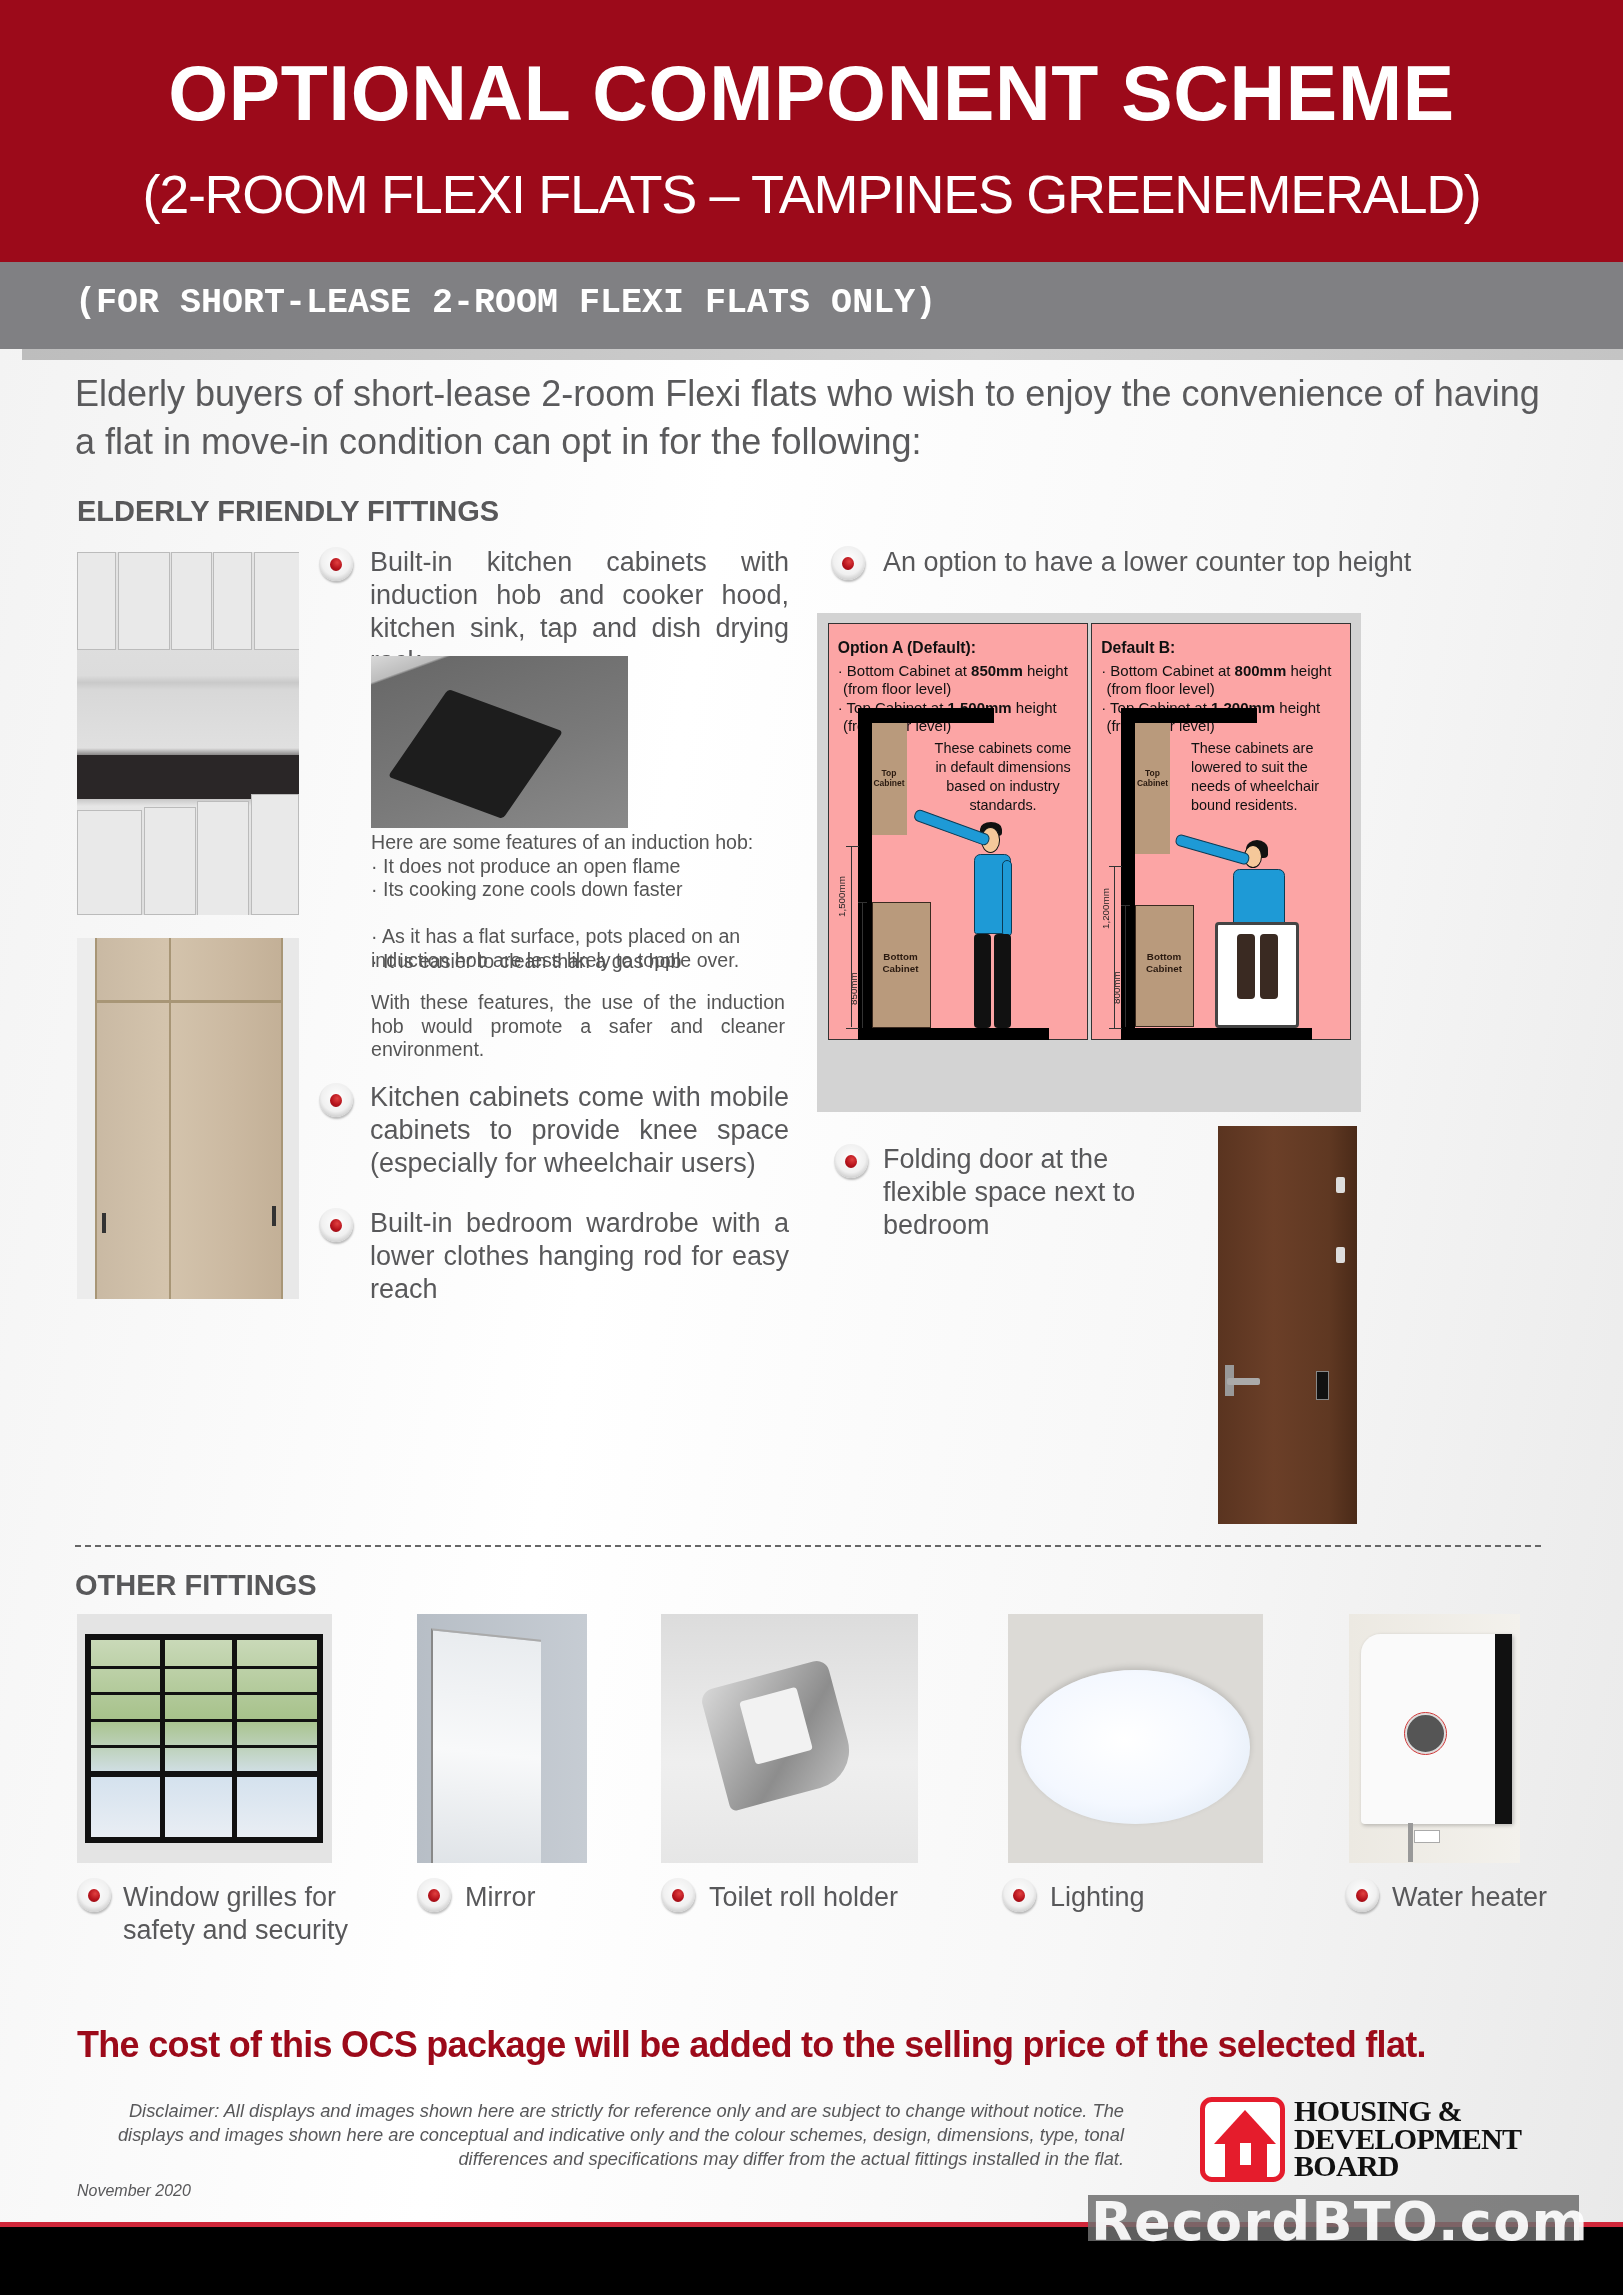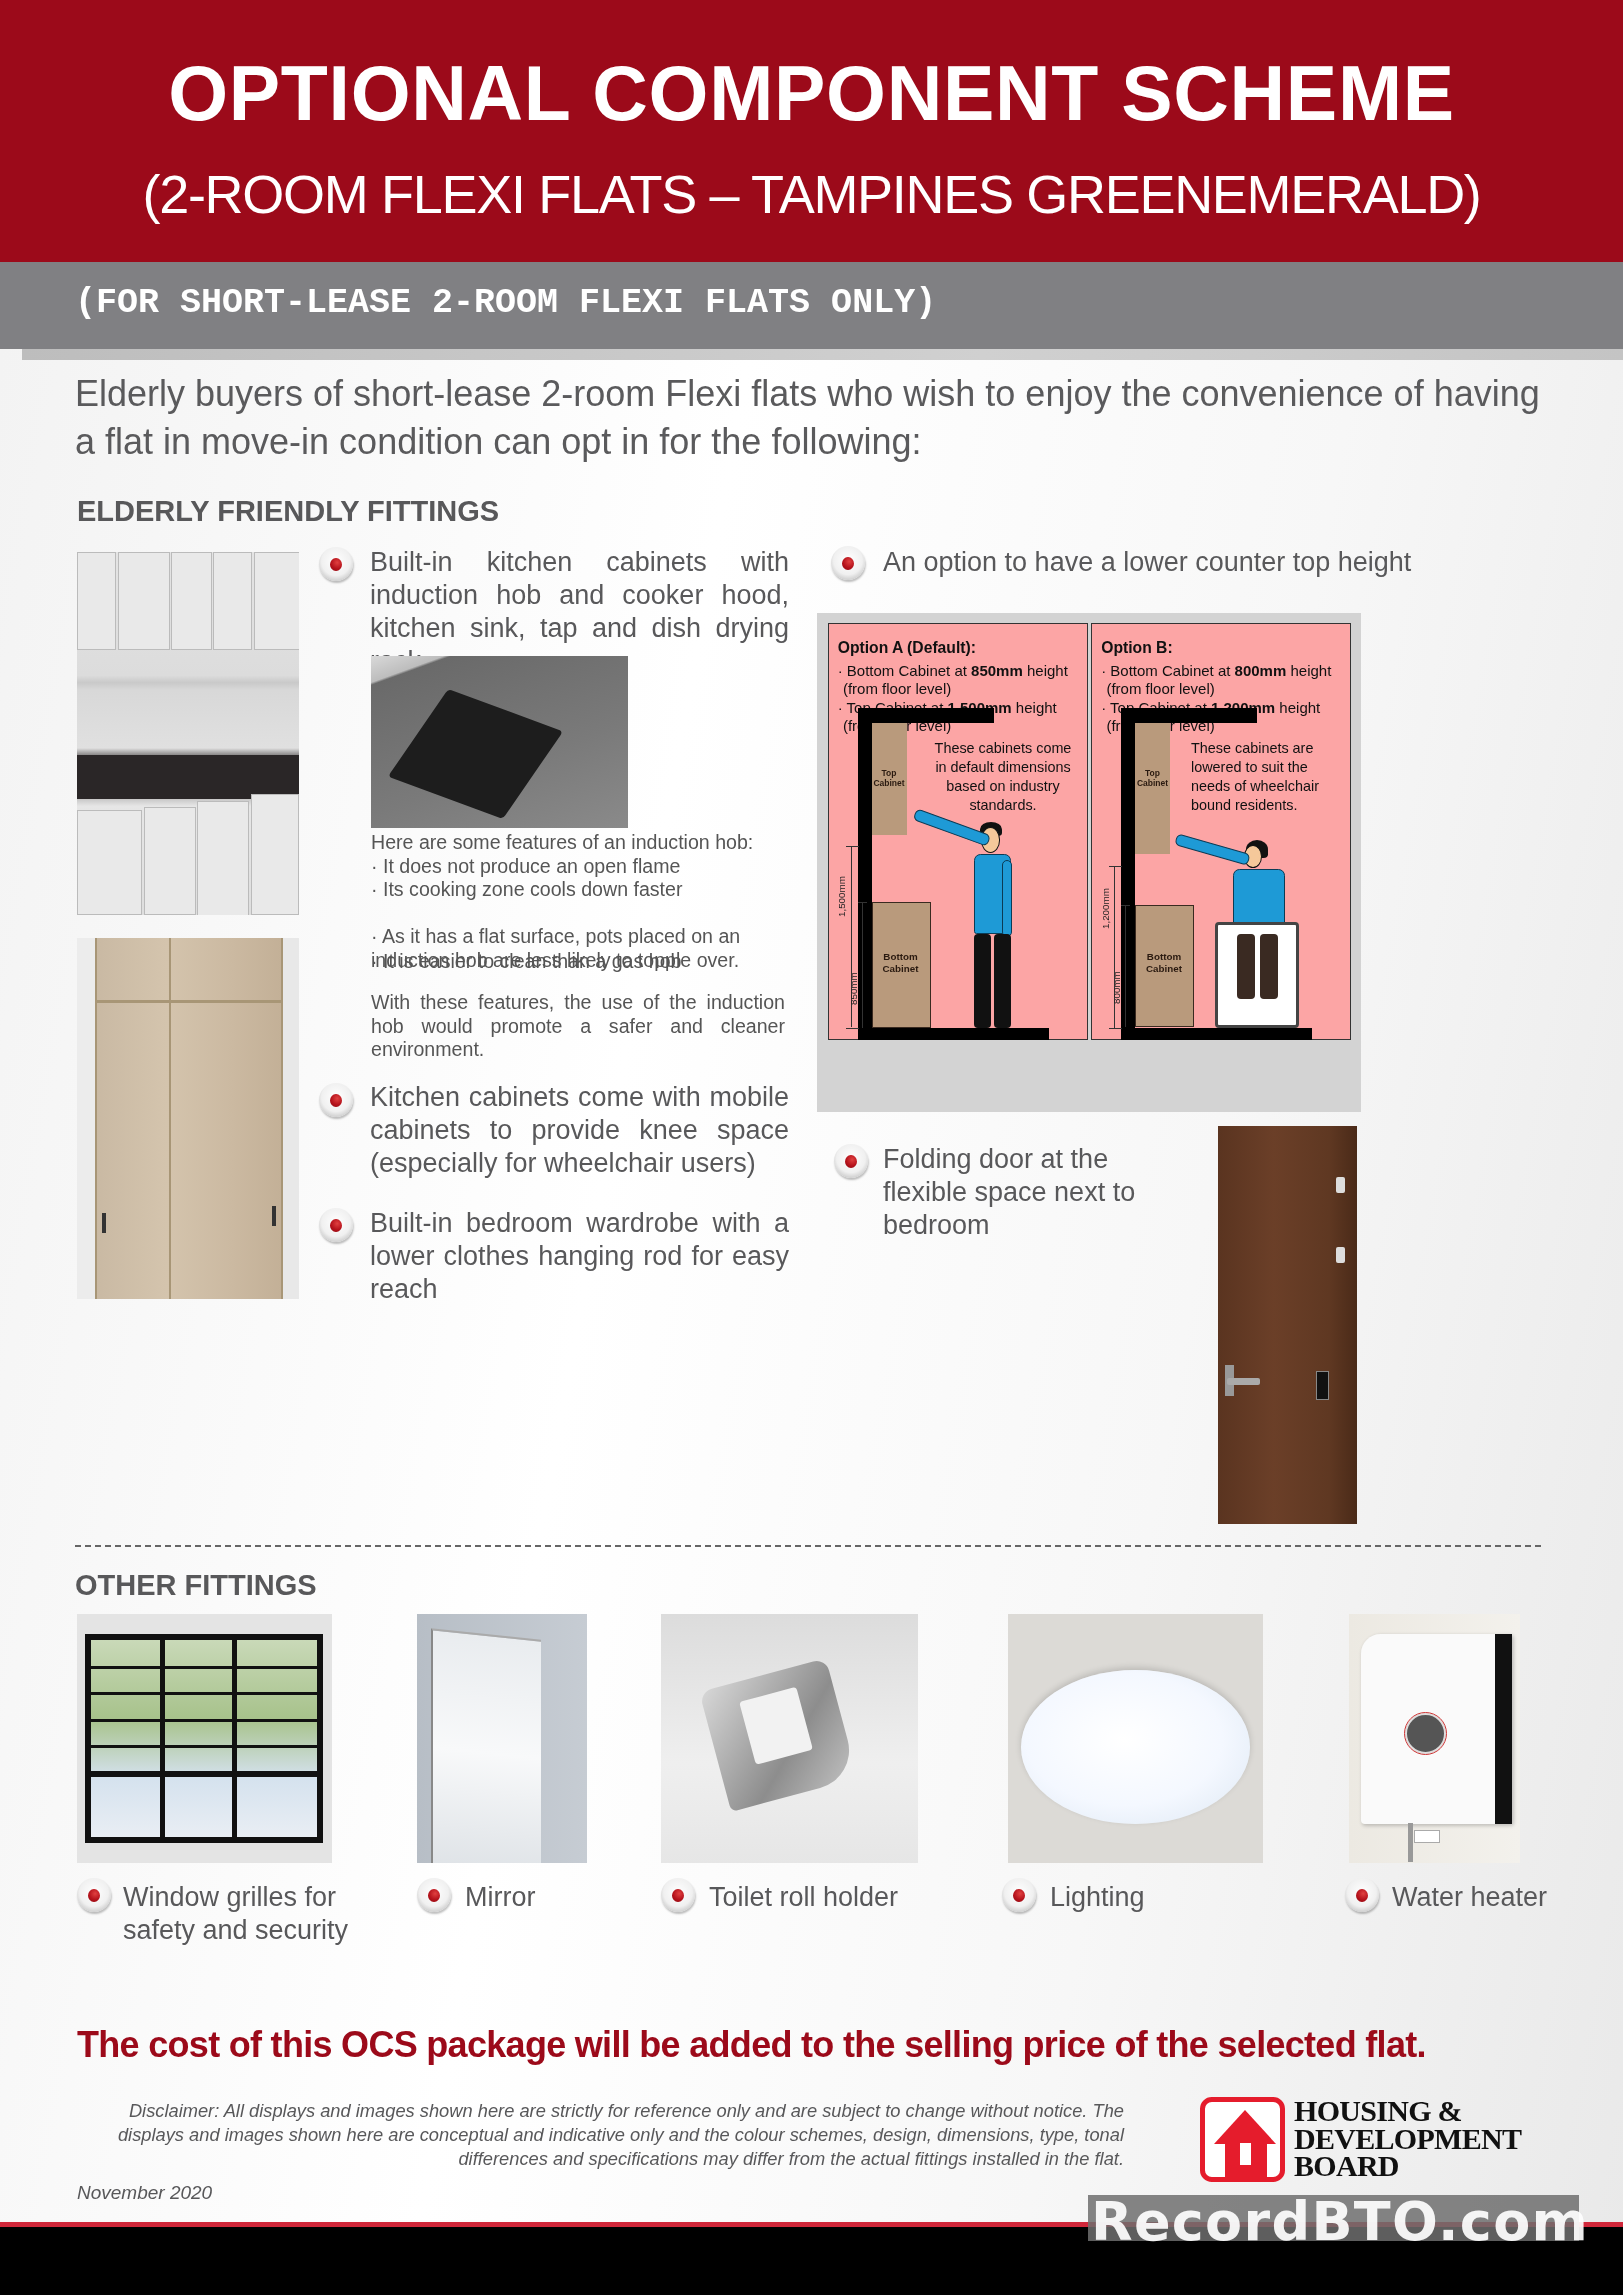--- a/index.html
+++ b/index.html
@@ -99,21 +99,21 @@
   .heater .body { position:absolute; left:11.8px; top:19.6px; width:151px; height:190px; background:#fafafa; border-radius:19.6px 3.9px 3.9px 3.9px; box-shadow:1.3px 1.3px 3.9px rgba(0,0,0,0.2); }
   .heater .stripe { position:absolute; right:0; top:0; width:17px; height:100%; background:#111; }
   .heater .knob { position:absolute; left:44px; top:79px; width:41px; height:41px; border-radius:50%; background:#555; border:2.6px solid #ddd; outline:1.3px solid #c33; }
   .heater .pipe { position:absolute; left:59px; top:209px; width:5.2px; height:39px; background:#999; }
   .heater .valve { position:absolute; left:65px; top:216px; width:26px; height:13px; background:#fff; border:0.7px solid #aaa; }
 
   .of-label { position:absolute; top:1881px; font-size:27px; line-height:33px; color:#58585a; }
 
   .cost { left:77px; top:2024px; font-weight:bold; font-size:36px; color:#9c0a1a; letter-spacing:-0.7px; }
   .disclaimer { left:77px; top:2099px; width:1047px; font-style:italic; font-size:18.3px; line-height:24px; color:#58585a;text-align:right; }
-  .date { left:77px; top:2182px; font-style:italic; font-size:19px; color:#58585a;text-align:center; }
+  .date { left:77px; top:2182px; font-style:italic; font-size:16px; color:#58585a;text-align:center; }
 
   .hdb-logo { left:1200px; top:2097px; width:85px; height:85px; border:5.2px solid #e51c2c; border-radius:11.8px; background:#fff; }
   .hdb-arrow { position:absolute; left:9.2px; top:7.9px; width:0; height:0; border-left:31px solid transparent; border-right:31px solid transparent; border-bottom:34px solid #e51c2c; }
   .hdb-stem { position:absolute; left:19.6px; top:41px; width:42px; height:34px; background:#e51c2c; }
   .hdb-stem::after { content:""; position:absolute; left:15.7px; top:0; width:10.5px; height:22px; background:#fff; }
   .hdb-text { left:1294px; top:2097px; font-family:"Liberation Serif", serif; font-weight:bold; font-size:30px; line-height:27.5px; color:#111; letter-spacing:-0.7px; }
 
   .footer-red { left:0; top:2222px; width:1623px; height:5.2px; background:#d0273a; }
   .footer-black { left:0; top:2227px; width:1623px; height:69px; background:#000; }
   .watermark-bg { left:1088px; top:2195px; width:491px; height:46px; background:rgba(110,110,110,0.85); }
@@ -206,21 +206,21 @@
     <div class="hair" style="left:151px; top:198px; width:22px; height:14.4px;"></div>
     <div class="person-head" style="left:152px; top:203px; width:19.6px; height:26px;"></div>
     <div class="arm" style="left:81px; top:211px; width:79px; height:11.8px; transform:rotate(20deg);"></div>
     <div class="torso" style="left:145px; top:230px; width:37px; height:80px;"></div>
     <div class="arm" style="left:173px; top:236px; width:10.5px; height:77px; border-radius:5.2px;"></div>
     <div class="leg" style="left:145px; top:310px; width:17px; height:94px;"></div>
     <div class="leg" style="left:165px; top:310px; width:17px; height:94px;"></div>
   </div>
 
   <div class="panel panel-b">
-    <div class="opt-h">Option B:</div>
+    <div class="opt-h">Default B:</div>
     <div class="opt-line" style="top:38px;"><span>· Bottom Cabinet at </span><b>800mm</b><span> height</span></div>
     <div class="opt-line" style="top:56px; left:14.4px;">(from floor level)</div>
     <div class="opt-line" style="top:75px;"><span>· Top Cabinet at </span><b>1,200mm</b><span> height</span></div>
     <div class="opt-line" style="top:93px; left:14.4px;">(from floor level)</div>
 
     <div class="wall-top" style="left:29px; top:84px; width:136px; height:15.7px;"></div>
     <div class="wall-top" style="left:29px; top:84px; width:14.4px; height:332px;"></div>
     <div class="wall-top" style="left:29px; top:404px; width:191px; height:12.4px;"></div>
     <div class="cab-top" style="left:43px; top:99px; width:35px; height:131px;"></div>
     <div class="cab-label" style="left:43px; top:145px; width:35px;">Top Cabinet</div>

